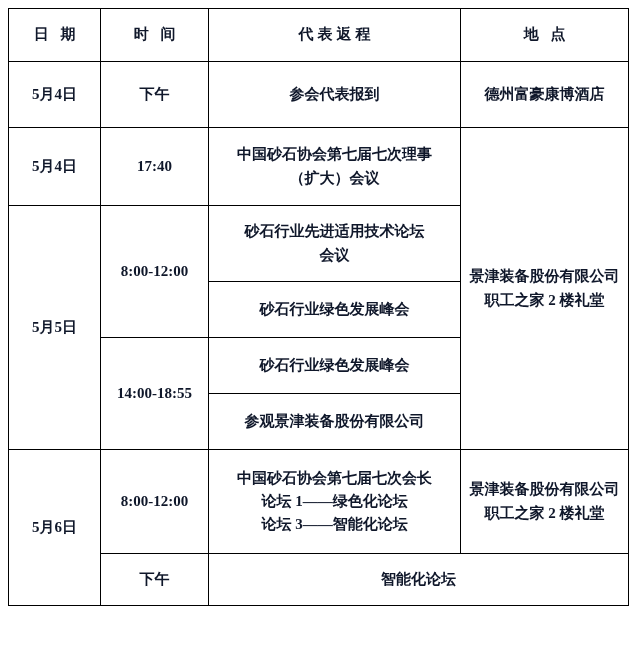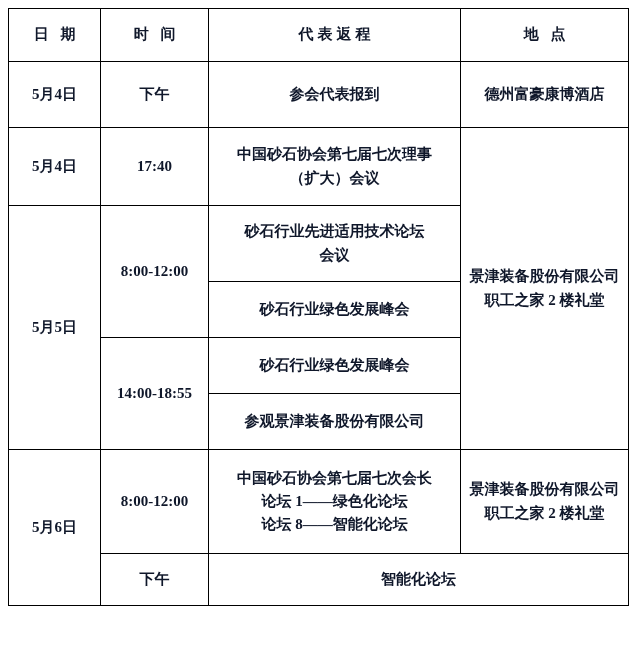--- a/index.html
+++ b/index.html
@@ -150,21 +150,21 @@
           <span class="lineblock">参观景津装备股份有限公司</span>
         </td>
       </tr>
 
       <tr class="row-h7">
         <td class="nowrap" rowspan="2">5月6日</td>
         <td class="nowrap">8:00-12:00</td>
         <td class="content-cell left cell-pad">
           <span class="lineblock">中国砂石协会第七届七次会长</span>
           <span class="lineblock">论坛 1——绿色化论坛</span>
-          <span class="lineblock">论坛 8——智能化论坛</span>
+          <span class="lineblock">论坛 3——智能化论坛</span>
         </td>
         <td class="place-cell center">
           <span class="lineblock">景津装备股份有限公司</span>
           <span class="lineblock">职工之家 2 楼礼堂</span>
         </td>
       </tr>
 
       <tr class="row-h8">
         <td class="nowrap">下午</td>
         <td class="content-cell center" colspan="2">

